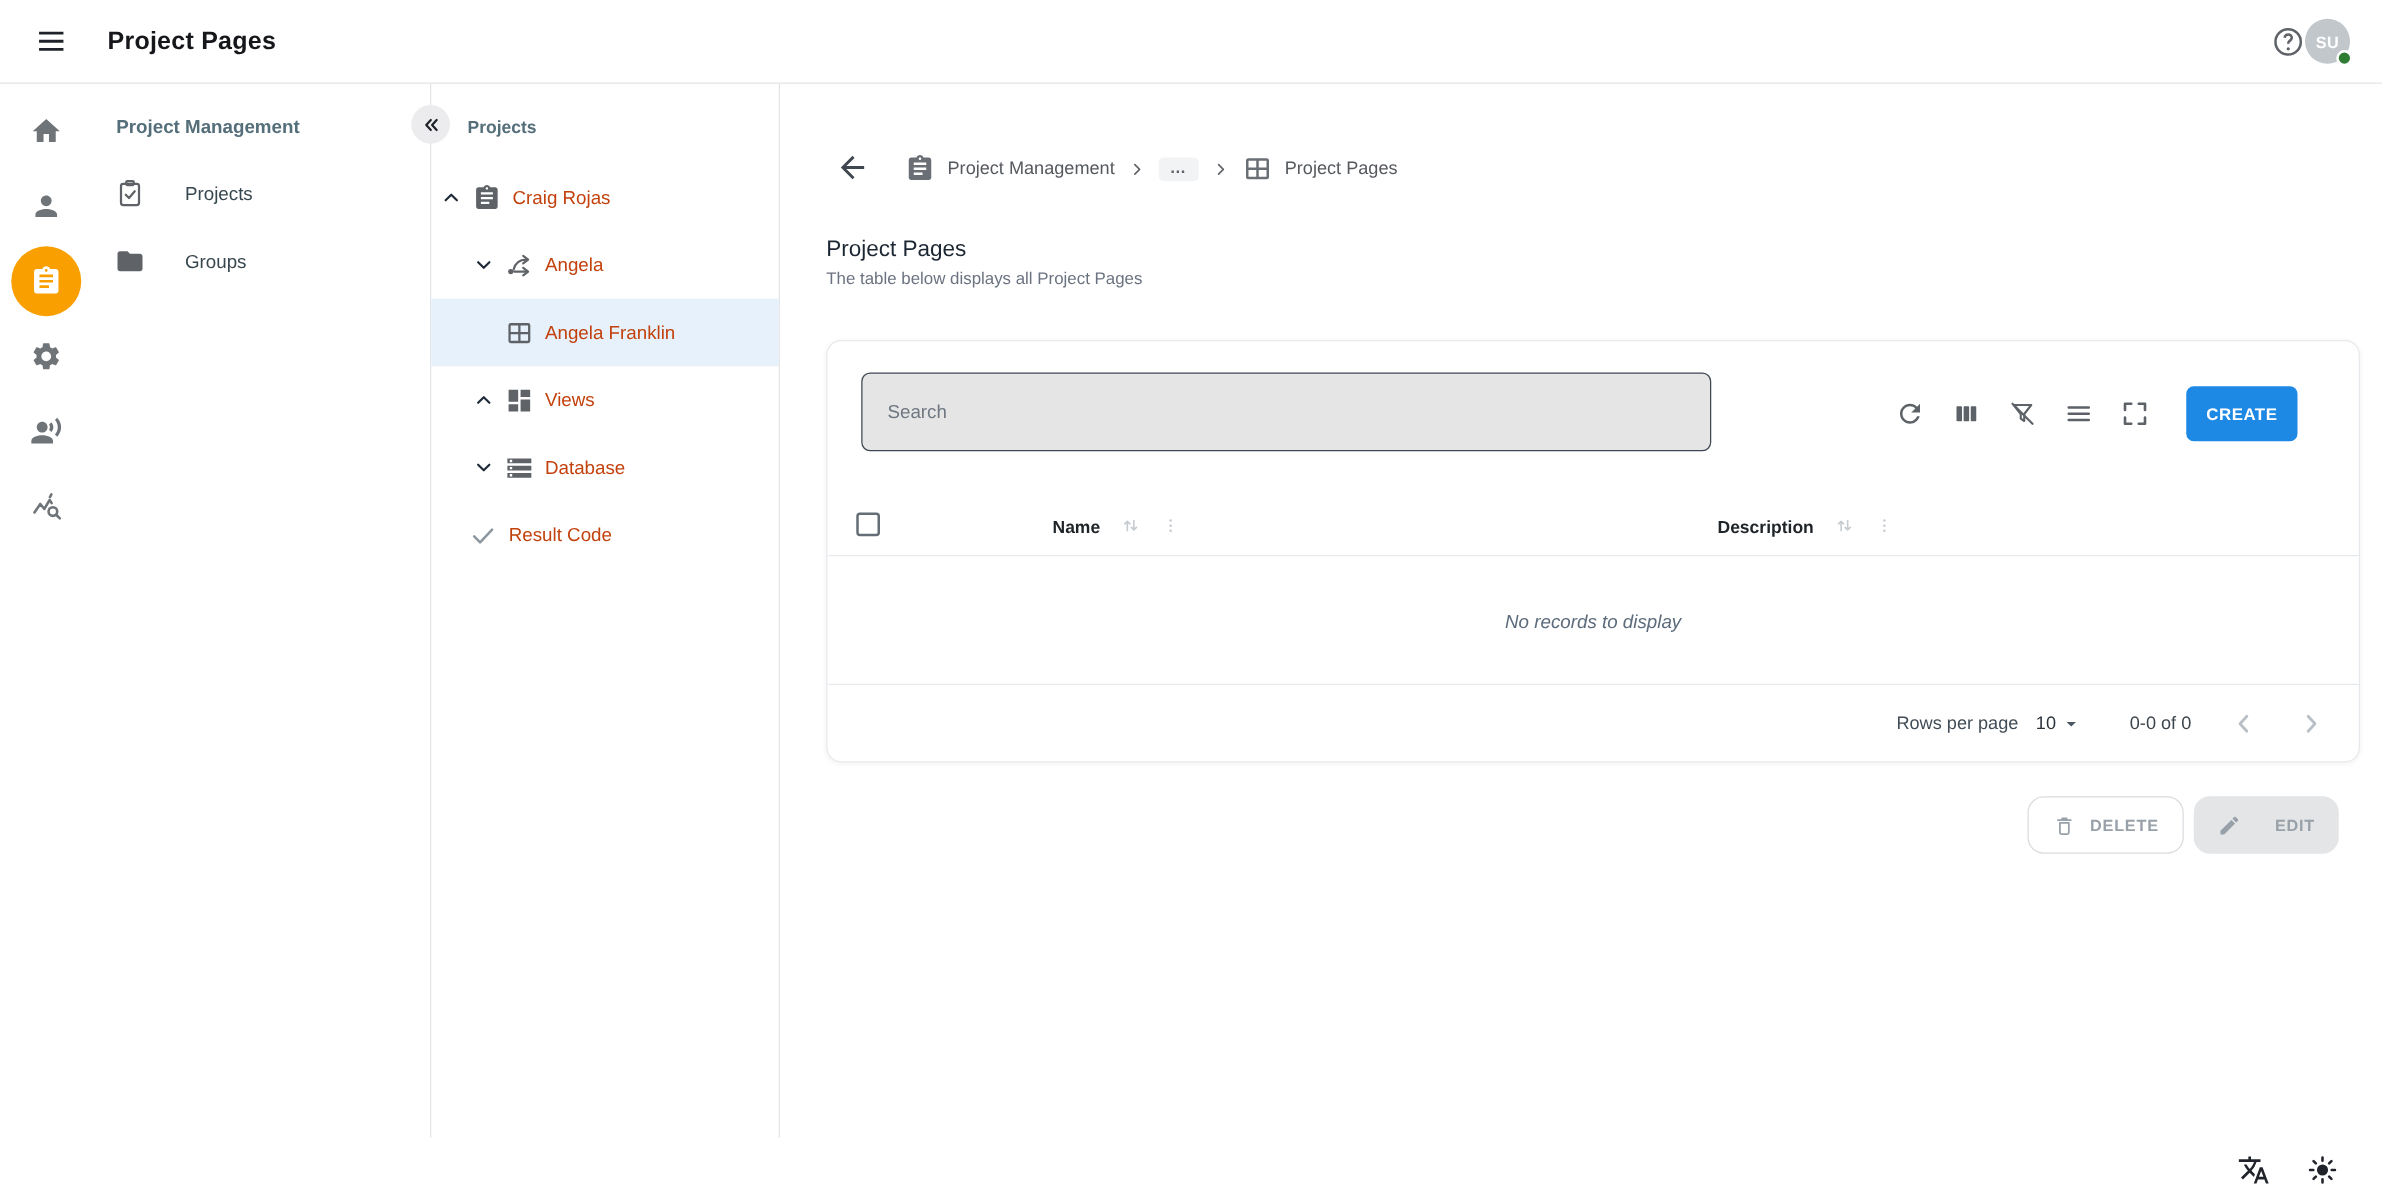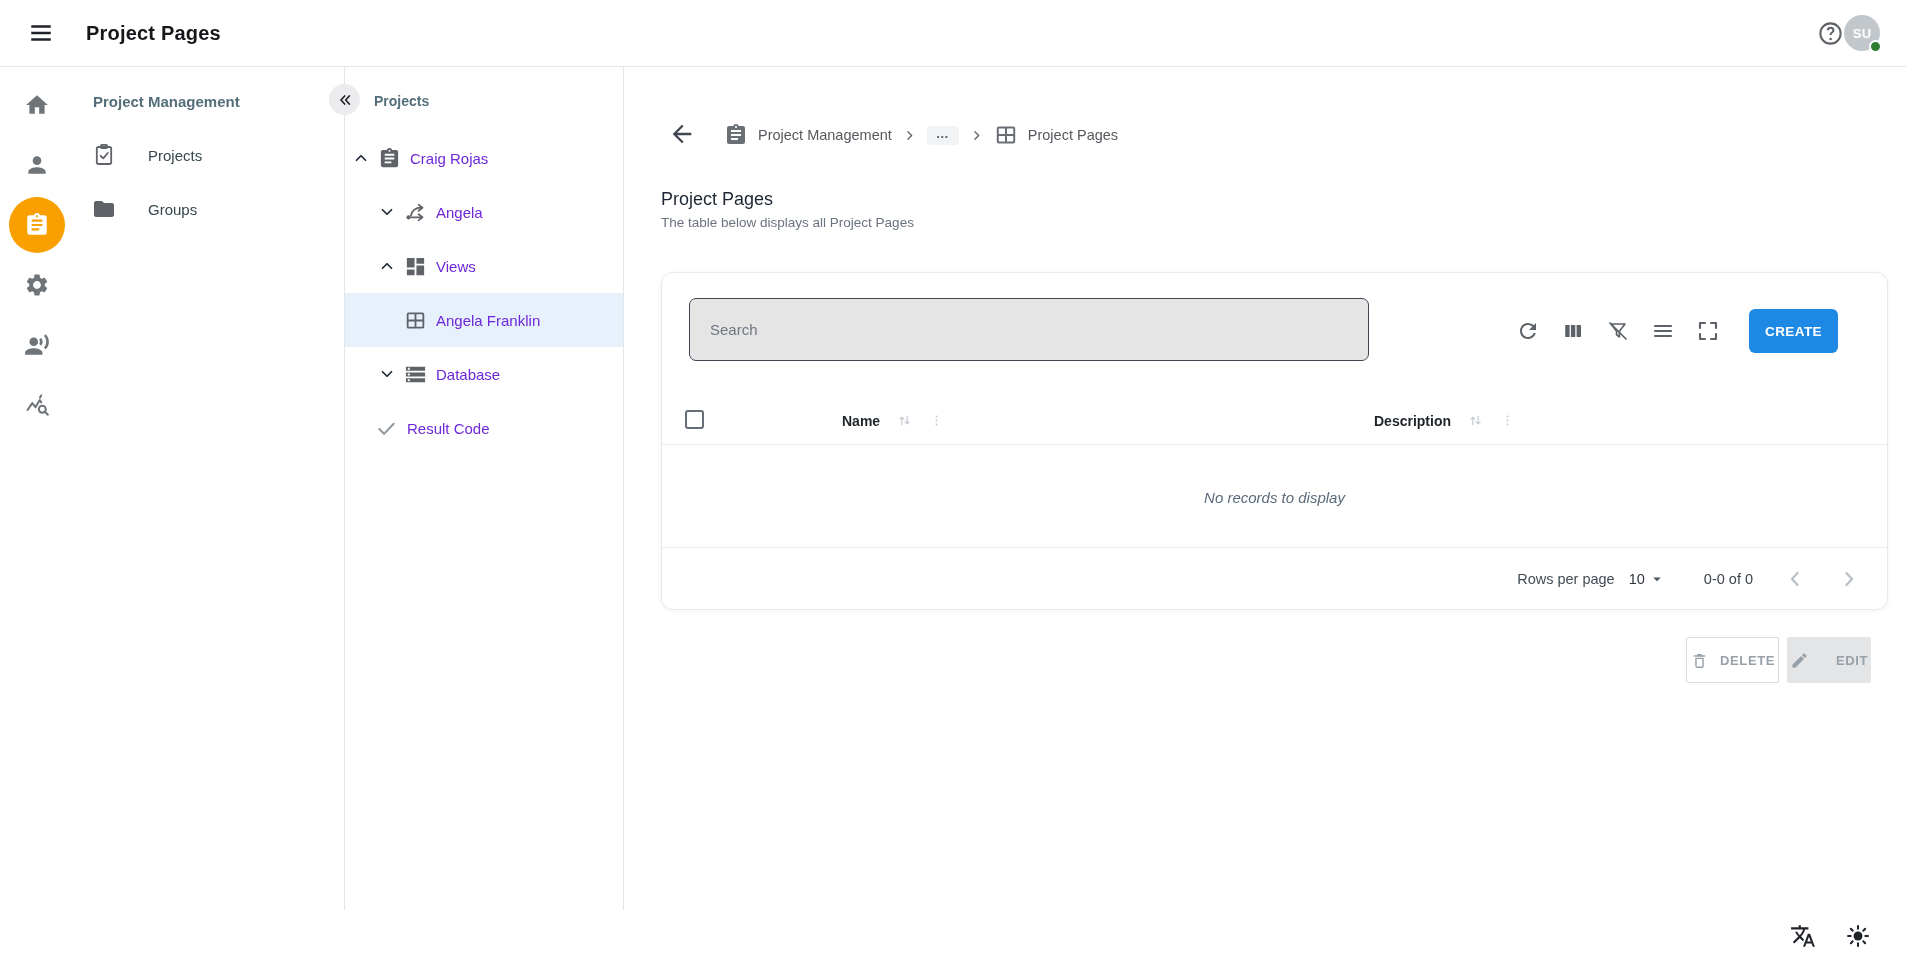--- a/index.html
+++ b/index.html
@@ -42,21 +42,21 @@
   .nav-item .lbl{margin-left:32px;font-size:15px;color:#37474f;}
 
   
   .tree-panel{position:absolute;top:67px;left:344px;width:280px;bottom:43px;background:#fff;
               border-left:1px solid #e3e5e8;border-right:1px solid #e3e5e8;box-sizing:border-box;}
   .collapse-btn{position:absolute;left:-16px;top:17px;width:31px;height:31px;border-radius:50%;
                 background:#ececee;display:flex;align-items:center;justify-content:center;
                 border:none;cursor:pointer;color:#1f2329;z-index:3;padding:0;}
   .tree-heading{margin:26px 0 0 29px;font-size:14px;font-weight:600;color:#546e7a;}
   .tree{position:absolute;top:64px;left:0;right:0;}
-  .tree-row{height:54px;display:flex;align-items:center;font-size:15px;color:#6d28d9;cursor:pointer;}
+  .tree-row{height:54px;display:flex;align-items:center;font-size:15px;color:#c2410c;cursor:pointer;}
   .tree-row .twisty{width:18px;height:18px;color:#1f2937;flex:none;}
   .tree-row .node-icon{width:23px;height:23px;color:#5f6368;margin-left:8px;flex:none;}
   .tree-row .lbl{margin-left:9px;white-space:nowrap;}
   .d0{padding-left:7px;}
   .d1{padding-left:33px;}
   .leaf-inline{padding-left:30px;}
   .leaf-inline .node-icon{margin-left:0;color:#8f979e;}
   .hidden-twisty{visibility:hidden;}
   .tree-row.selected{background:#e7f1fb;}
 
@@ -108,21 +108,21 @@
          display:flex;align-items:center;justify-content:flex-end;padding-right:26px;
          box-sizing:border-box;font-size:14.5px;color:#424c56;}
   .rpp-value{margin-left:14px;display:flex;align-items:center;gap:3px;color:#2b333b;cursor:pointer;}
   .caret-down{width:18px;height:18px;color:#4b5563;}
   .range{margin-left:38px;color:#3c444c;}
   .pg-btn{margin-left:30px;width:24px;height:24px;color:#b9bfc6;background:none;border:none;
           padding:0;cursor:default;}
 
   .actions{position:absolute;left:37px;top:570px;width:1227px;display:flex;justify-content:flex-end;
            gap:8px;padding-right:17px;box-sizing:border-box;}
-  .action-btn{height:46px;display:flex;align-items:center;gap:11px;padding:0 3px;border-radius:2px;
+  .action-btn{height:46px;display:flex;align-items:center;gap:11px;padding:0 19px;border-radius:13px;
               font-size:13px;font-weight:700;letter-spacing:.6px;color:#98a1a9;cursor:default;
               font-family:"Liberation Sans",sans-serif;}
   .action-btn svg{width:19px;height:19px;color:#98a1a9;}
   .delete-btn{background:#fff;border:1px solid #d9dcdf;}
   .edit-btn{background:#e3e5e7;border:none;gap:27px;}
 
   .corner-tools{position:absolute;right:35px;bottom:4px;display:flex;align-items:center;gap:29px;
                 color:#20242a;}
   .corner-tools button{width:26px;height:26px;color:#20242a;background:none;border:none;padding:0;cursor:pointer;}
 </style>
@@ -238,37 +238,37 @@
         <svg class="node-icon" viewBox="0 0 24 24" fill="none" stroke="currentColor" stroke-width="1.8" stroke-linecap="round" stroke-linejoin="round">
           <circle cx="4.8" cy="17" r="2.2" fill="currentColor" stroke="none"></circle>
           <path d="M7.2 15.3C8.6 9.8 12.5 7 17.6 7"></path>
           <path d="M15.2 3.8 19.3 7l-4.1 3.2"></path>
           <path d="M7.6 17H18"></path>
           <path d="M15.2 13.8 19.3 17l-4.1 3.2"></path>
         </svg>
         <span class="lbl">Angela</span>
       </div>
 
-      <div class="tree-row d1">
-        <svg class="twisty" viewBox="0 0 24 24" fill="none" stroke="currentColor" stroke-width="2.3" stroke-linecap="round" stroke-linejoin="round">
-            <path d="M6 15l6-6 6 6"></path>
-          </svg>
-        <svg class="node-icon" viewBox="0 0 24 24" fill="currentColor">
-            <path d="M3 13h8V3H3v10zm0 8h8v-6H3v6zm10 0h8V11h-8v10zm0-18v6h8V3h-8z"></path>
-          </svg>
-        <span class="lbl">Views</span>
-      </div>
-
       <div class="tree-row d1 selected">
         <svg class="twisty hidden-twisty" viewBox="0 0 24 24"></svg>
         <svg class="node-icon" viewBox="0 0 24 24" fill="none" stroke="currentColor" stroke-width="1.9">
             <rect x="3.8" y="4.6" width="16.4" height="14.8" rx="1"></rect>
             <path d="M12 4.6v14.8M3.8 12h16.4"></path>
           </svg>
         <span class="lbl">Angela Franklin</span>
+      </div>
+
+      <div class="tree-row d1">
+        <svg class="twisty" viewBox="0 0 24 24" fill="none" stroke="currentColor" stroke-width="2.3" stroke-linecap="round" stroke-linejoin="round">
+            <path d="M6 15l6-6 6 6"></path>
+          </svg>
+        <svg class="node-icon" viewBox="0 0 24 24" fill="currentColor">
+            <path d="M3 13h8V3H3v10zm0 8h8v-6H3v6zm10 0h8V11h-8v10zm0-18v6h8V3h-8z"></path>
+          </svg>
+        <span class="lbl">Views</span>
       </div>
 
       <div class="tree-row d1">
         <svg class="twisty" viewBox="0 0 24 24" fill="none" stroke="currentColor" stroke-width="2.3" stroke-linecap="round" stroke-linejoin="round">
             <path d="M6 9l6 6 6-6"></path>
           </svg>
         <svg class="node-icon" viewBox="0 0 24 24" fill="currentColor">
             <path d="M2 20h20v-4H2v4zm2-3h2v2H4v-2zM2 4v4h20V4H2zm4 3H4V5h2v2zm-4 7h20v-4H2v4zm2-3h2v2H4v-2z"></path>
           </svg>
         <span class="lbl">Database</span>

